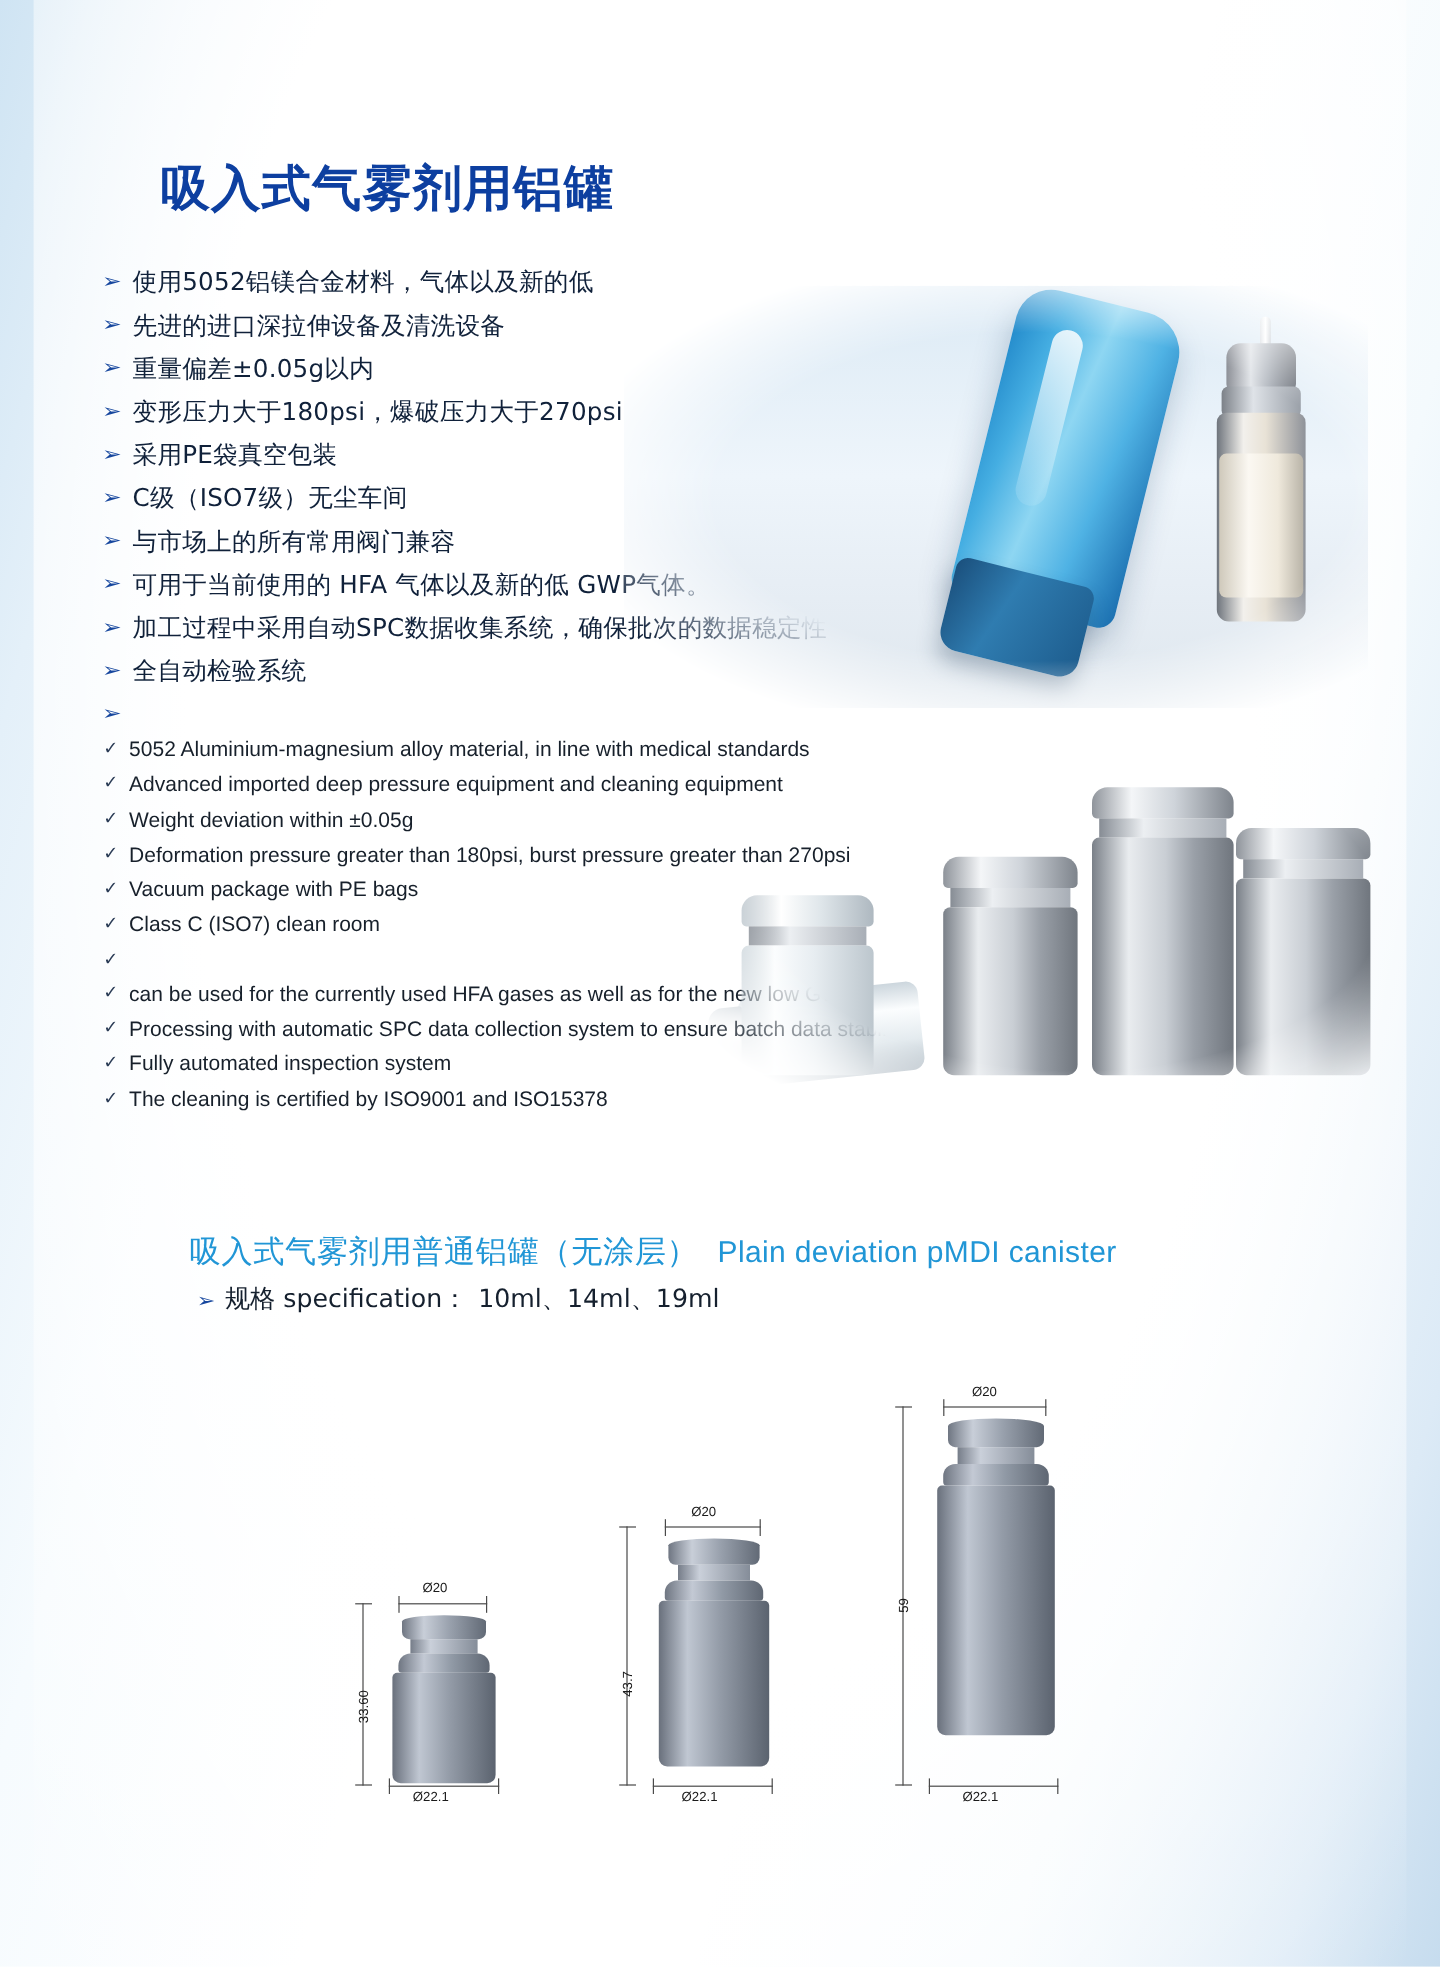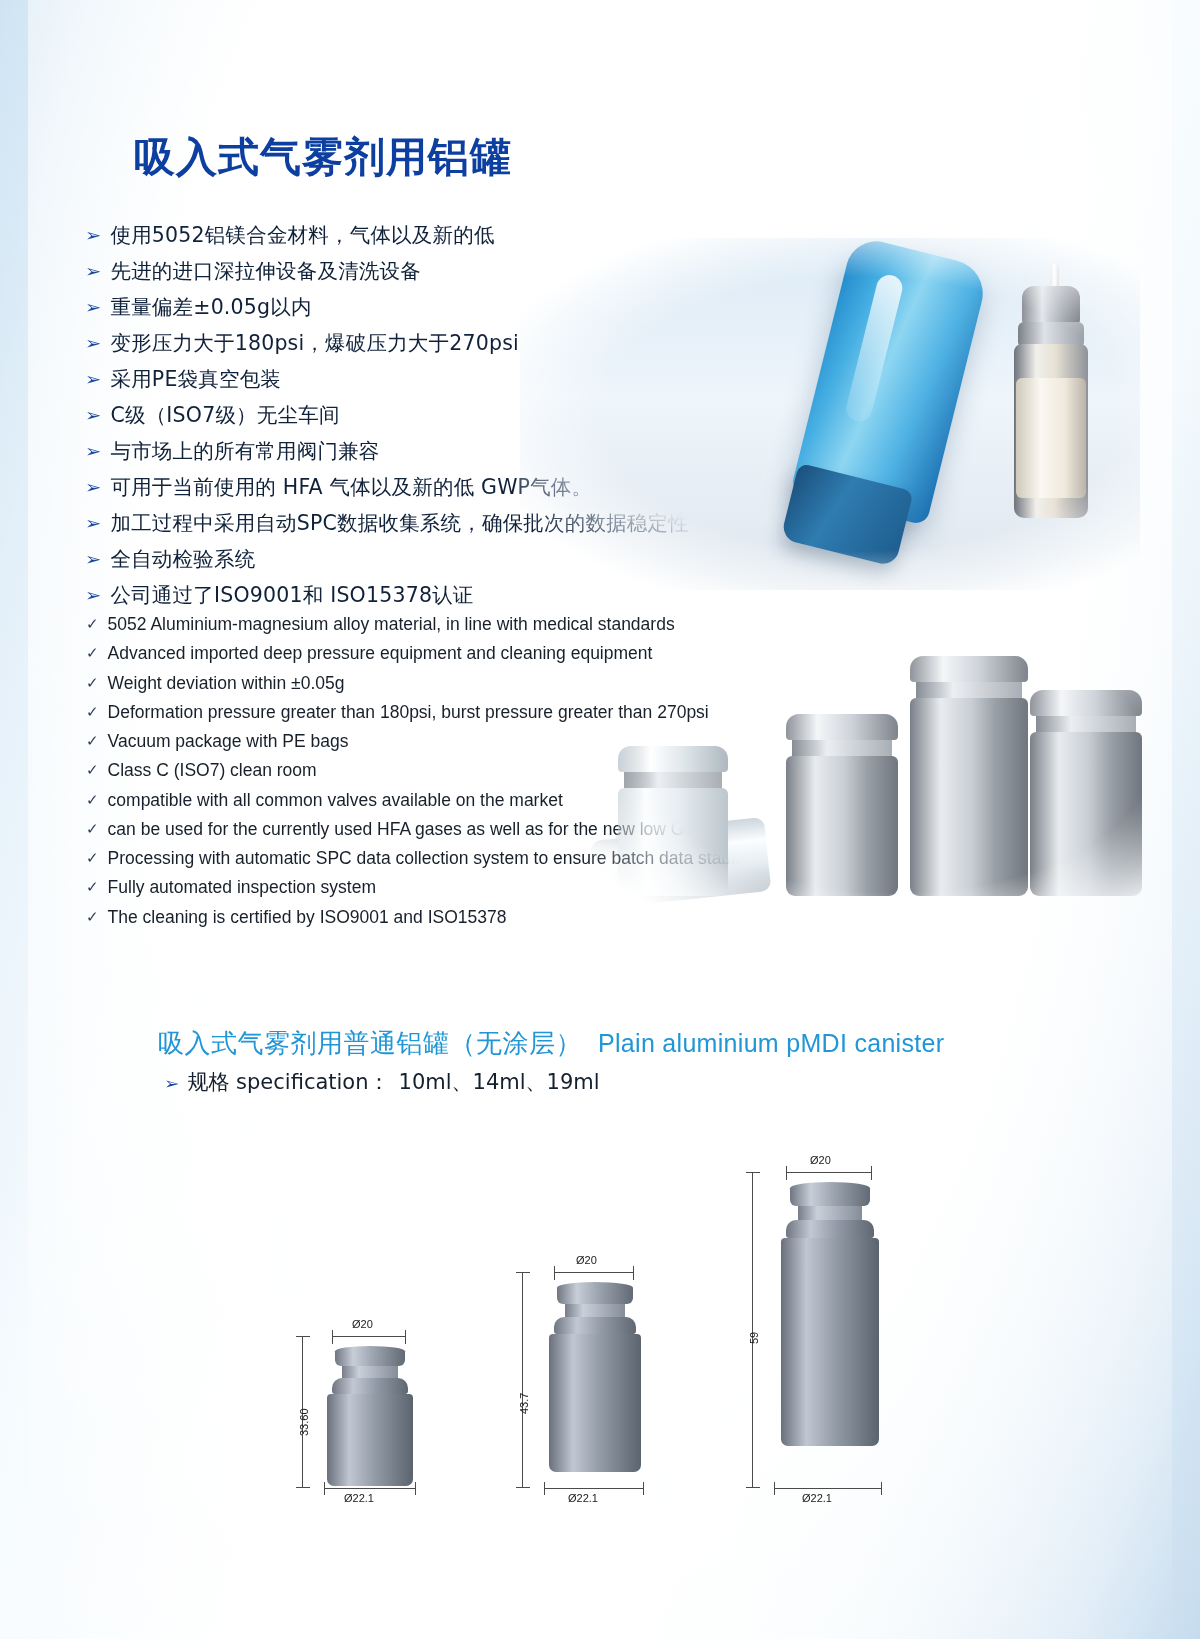--- a/index.html
+++ b/index.html
@@ -369,21 +369,20 @@
       <div class="cn-item">
         <span class="arrow">➢</span>
         <span>加工过程中采用自动SPC数据收集系统，确保批次的数据稳定性</span>
       </div>
       <div class="cn-item">
         <span class="arrow">➢</span>
         <span>全自动检验系统</span>
       </div>
       <div class="cn-item">
         <span class="arrow">➢</span>
-        <span>公司通过了ISO9001和 ISO15378认证</span>
       </div>
     </div>
 
     <div class="photo-inhaler">
       <div class="inhaler-body"></div>
       <div class="inhaler-mouth"></div>
       <div class="can-photo">
         <div class="stem"></div>
         <div class="cap"></div>
         <div class="neck"></div>
@@ -412,21 +411,20 @@
       <div class="en-item">
         <span class="check">✓</span>
         <span>Vacuum package with PE bags</span>
       </div>
       <div class="en-item">
         <span class="check">✓</span>
         <span>Class C (ISO7) clean room</span>
       </div>
       <div class="en-item">
         <span class="check">✓</span>
-        <span>compatible with all common valves available on the market</span>
       </div>
       <div class="en-item">
         <span class="check">✓</span>
         <span>can be used for the currently used HFA gases as well as for the new low GWP gases</span>
       </div>
       <div class="en-item">
         <span class="check">✓</span>
         <span>Processing with automatic SPC data collection system to ensure batch data stability</span>
       </div>
       <div class="en-item">
@@ -461,21 +459,21 @@
       </div>
       <div class="metal-can" style="left:440px; width:112px; height:206px;">
         <div class="mc-top"></div>
         <div class="mc-neck"></div>
         <div class="mc-body" style="height:164px;"></div>
       </div>
     </div>
 
     <div class="sub-row">
       <span class="sub-cn">吸入式气雾剂用普通铝罐（无涂层）</span>
-      <span class="sub-en">Plain aluminium pMDI canister</span>
+      <span class="sub-en">Plain deviation pMDI canister</span>
     </div>
     <div class="spec-row">
       <span class="arrow">➢</span>
       <span>规格 specification：</span>
       <span>10ml、14ml、19ml</span>
     </div>
 
     <div class="drawings">
 
       <div class="draw" style="left:30px; width:180px; height:210px;">

